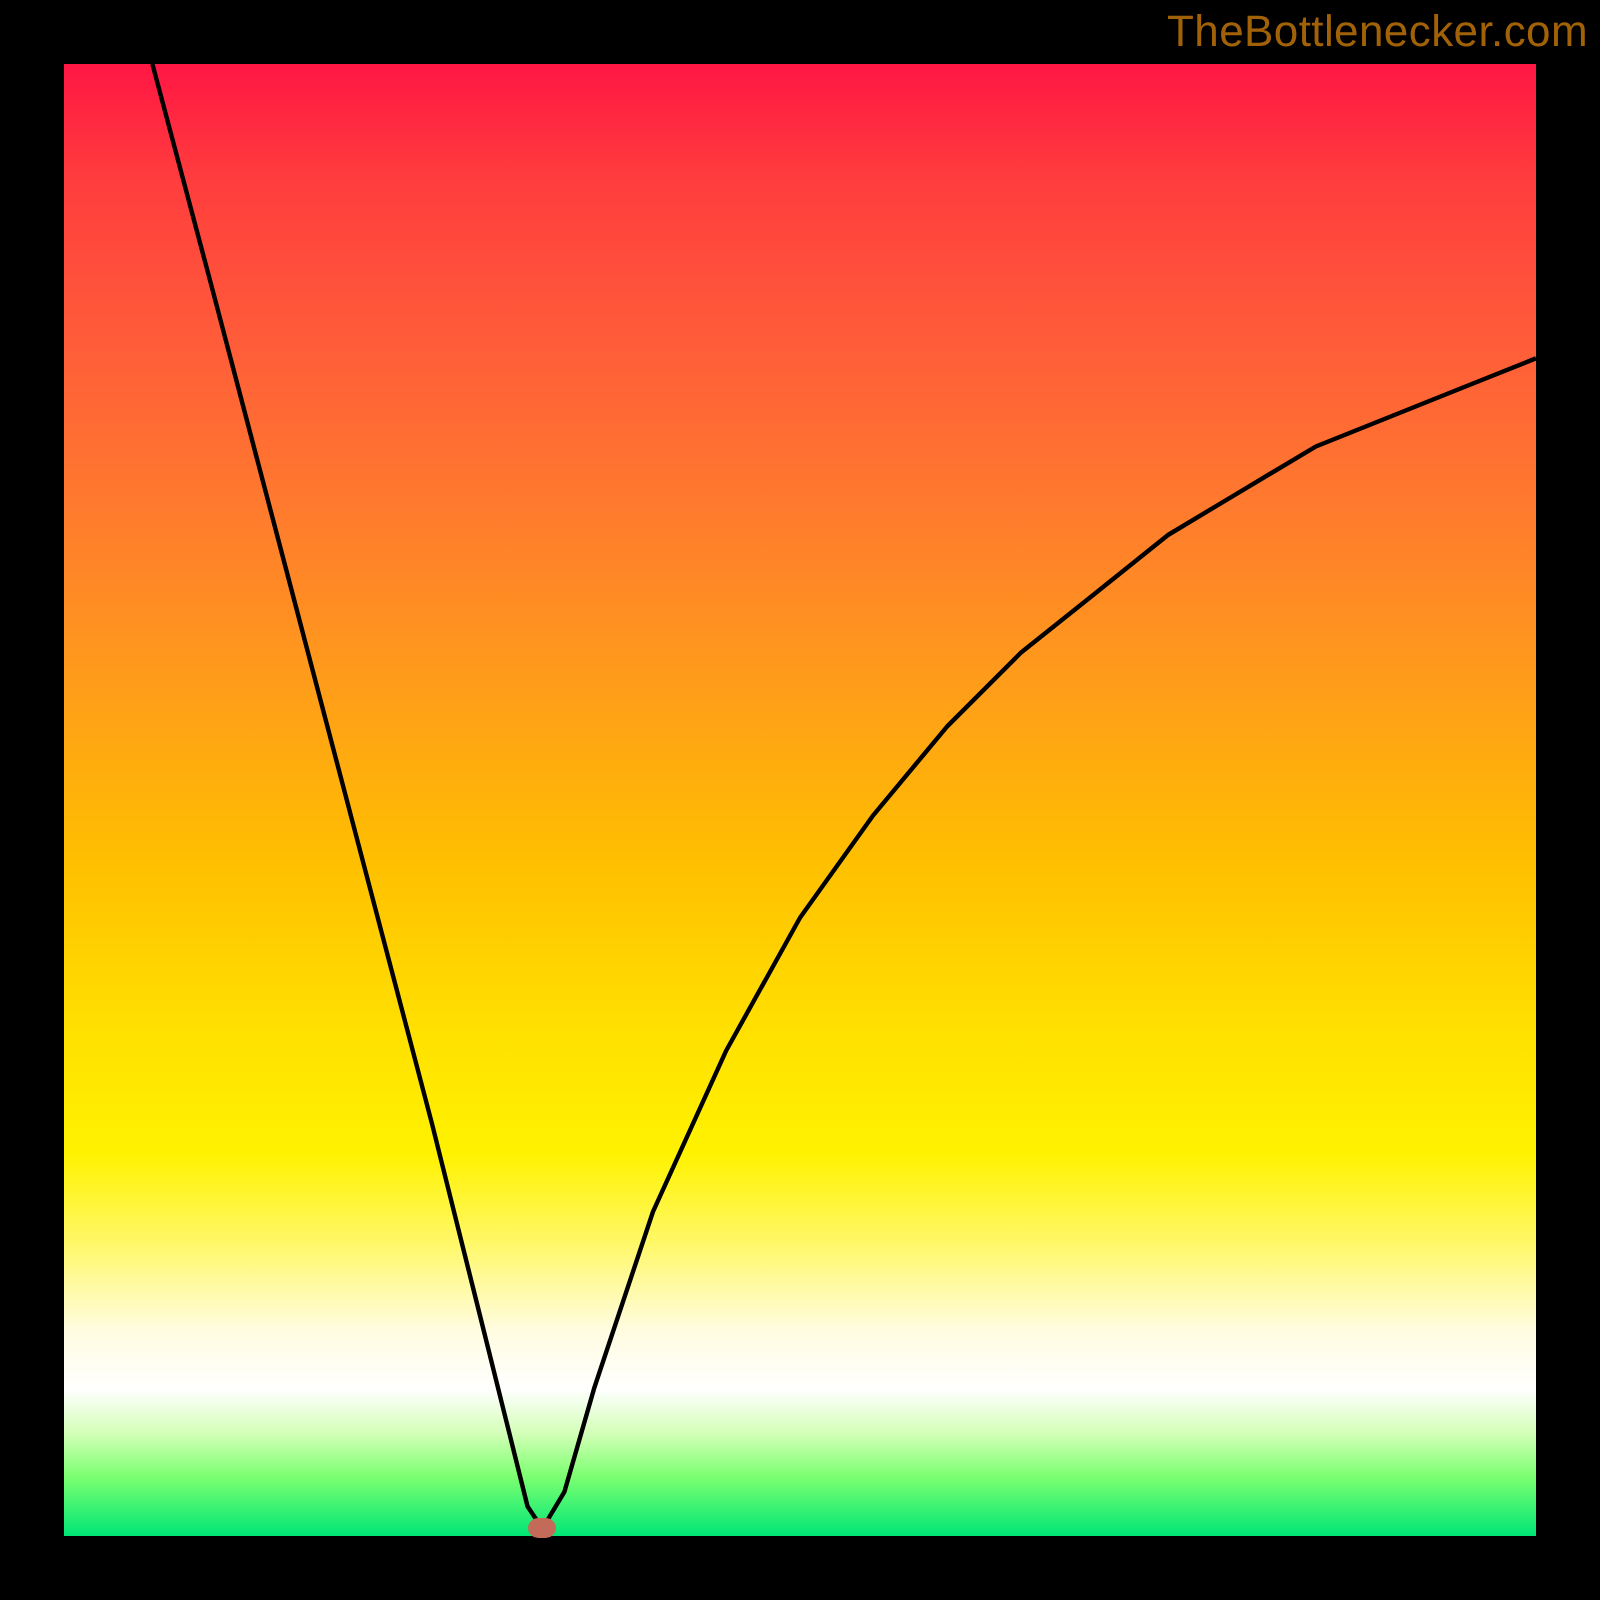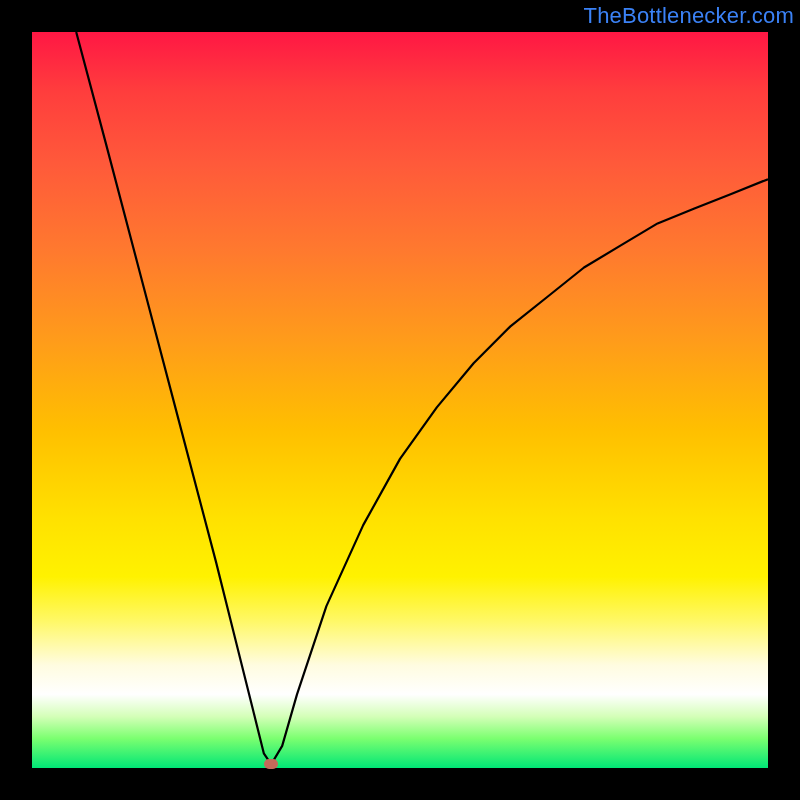--- a/index.html
+++ b/index.html
@@ -39,21 +39,21 @@
       #ffffff 90%,
       #d4ffb8 93%,
       #7bff70 96%,
       #00e676 100%
     );
   }
   .watermark {
     position: absolute;
     top: 3px;
     right: 6px;
-    color: #3b82f6;
+    color: #a16207;
     font-size: 22px;
     font-weight: 500;
     letter-spacing: 0.2px;
     user-select: none;
   }
   .curve-svg {
     position: absolute;
     inset: 0;
     width: 100%;
     height: 100%;

